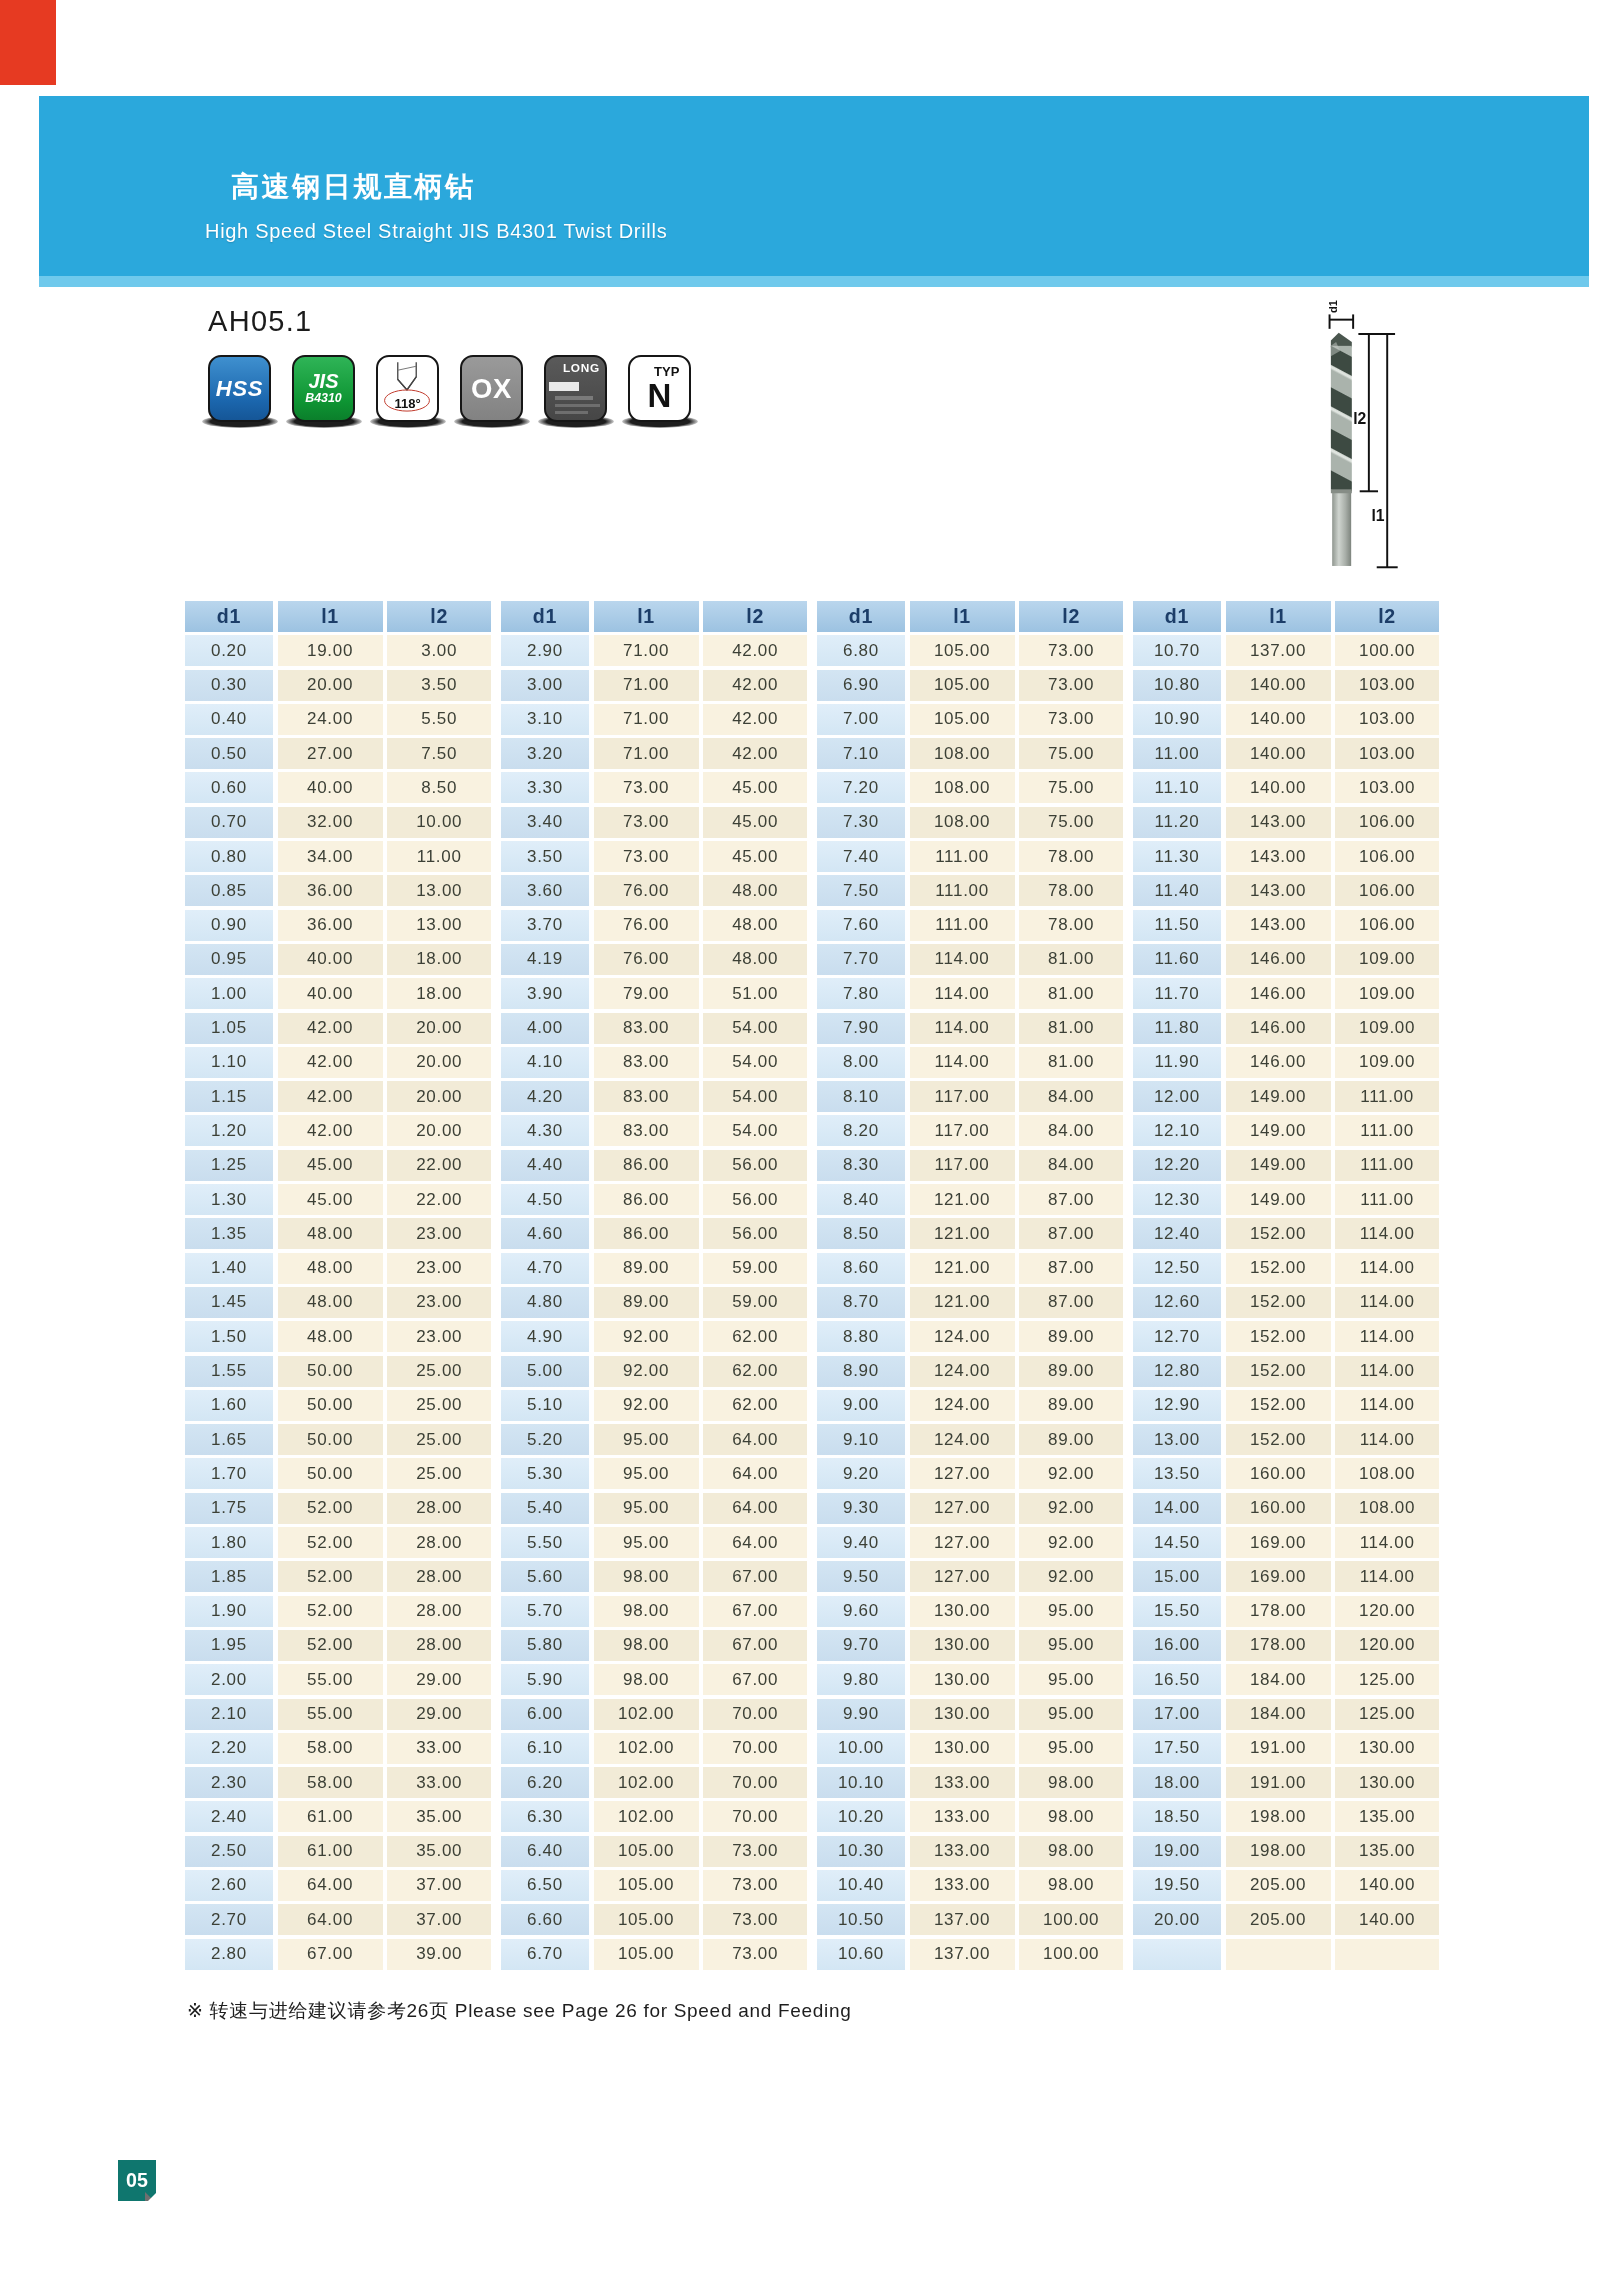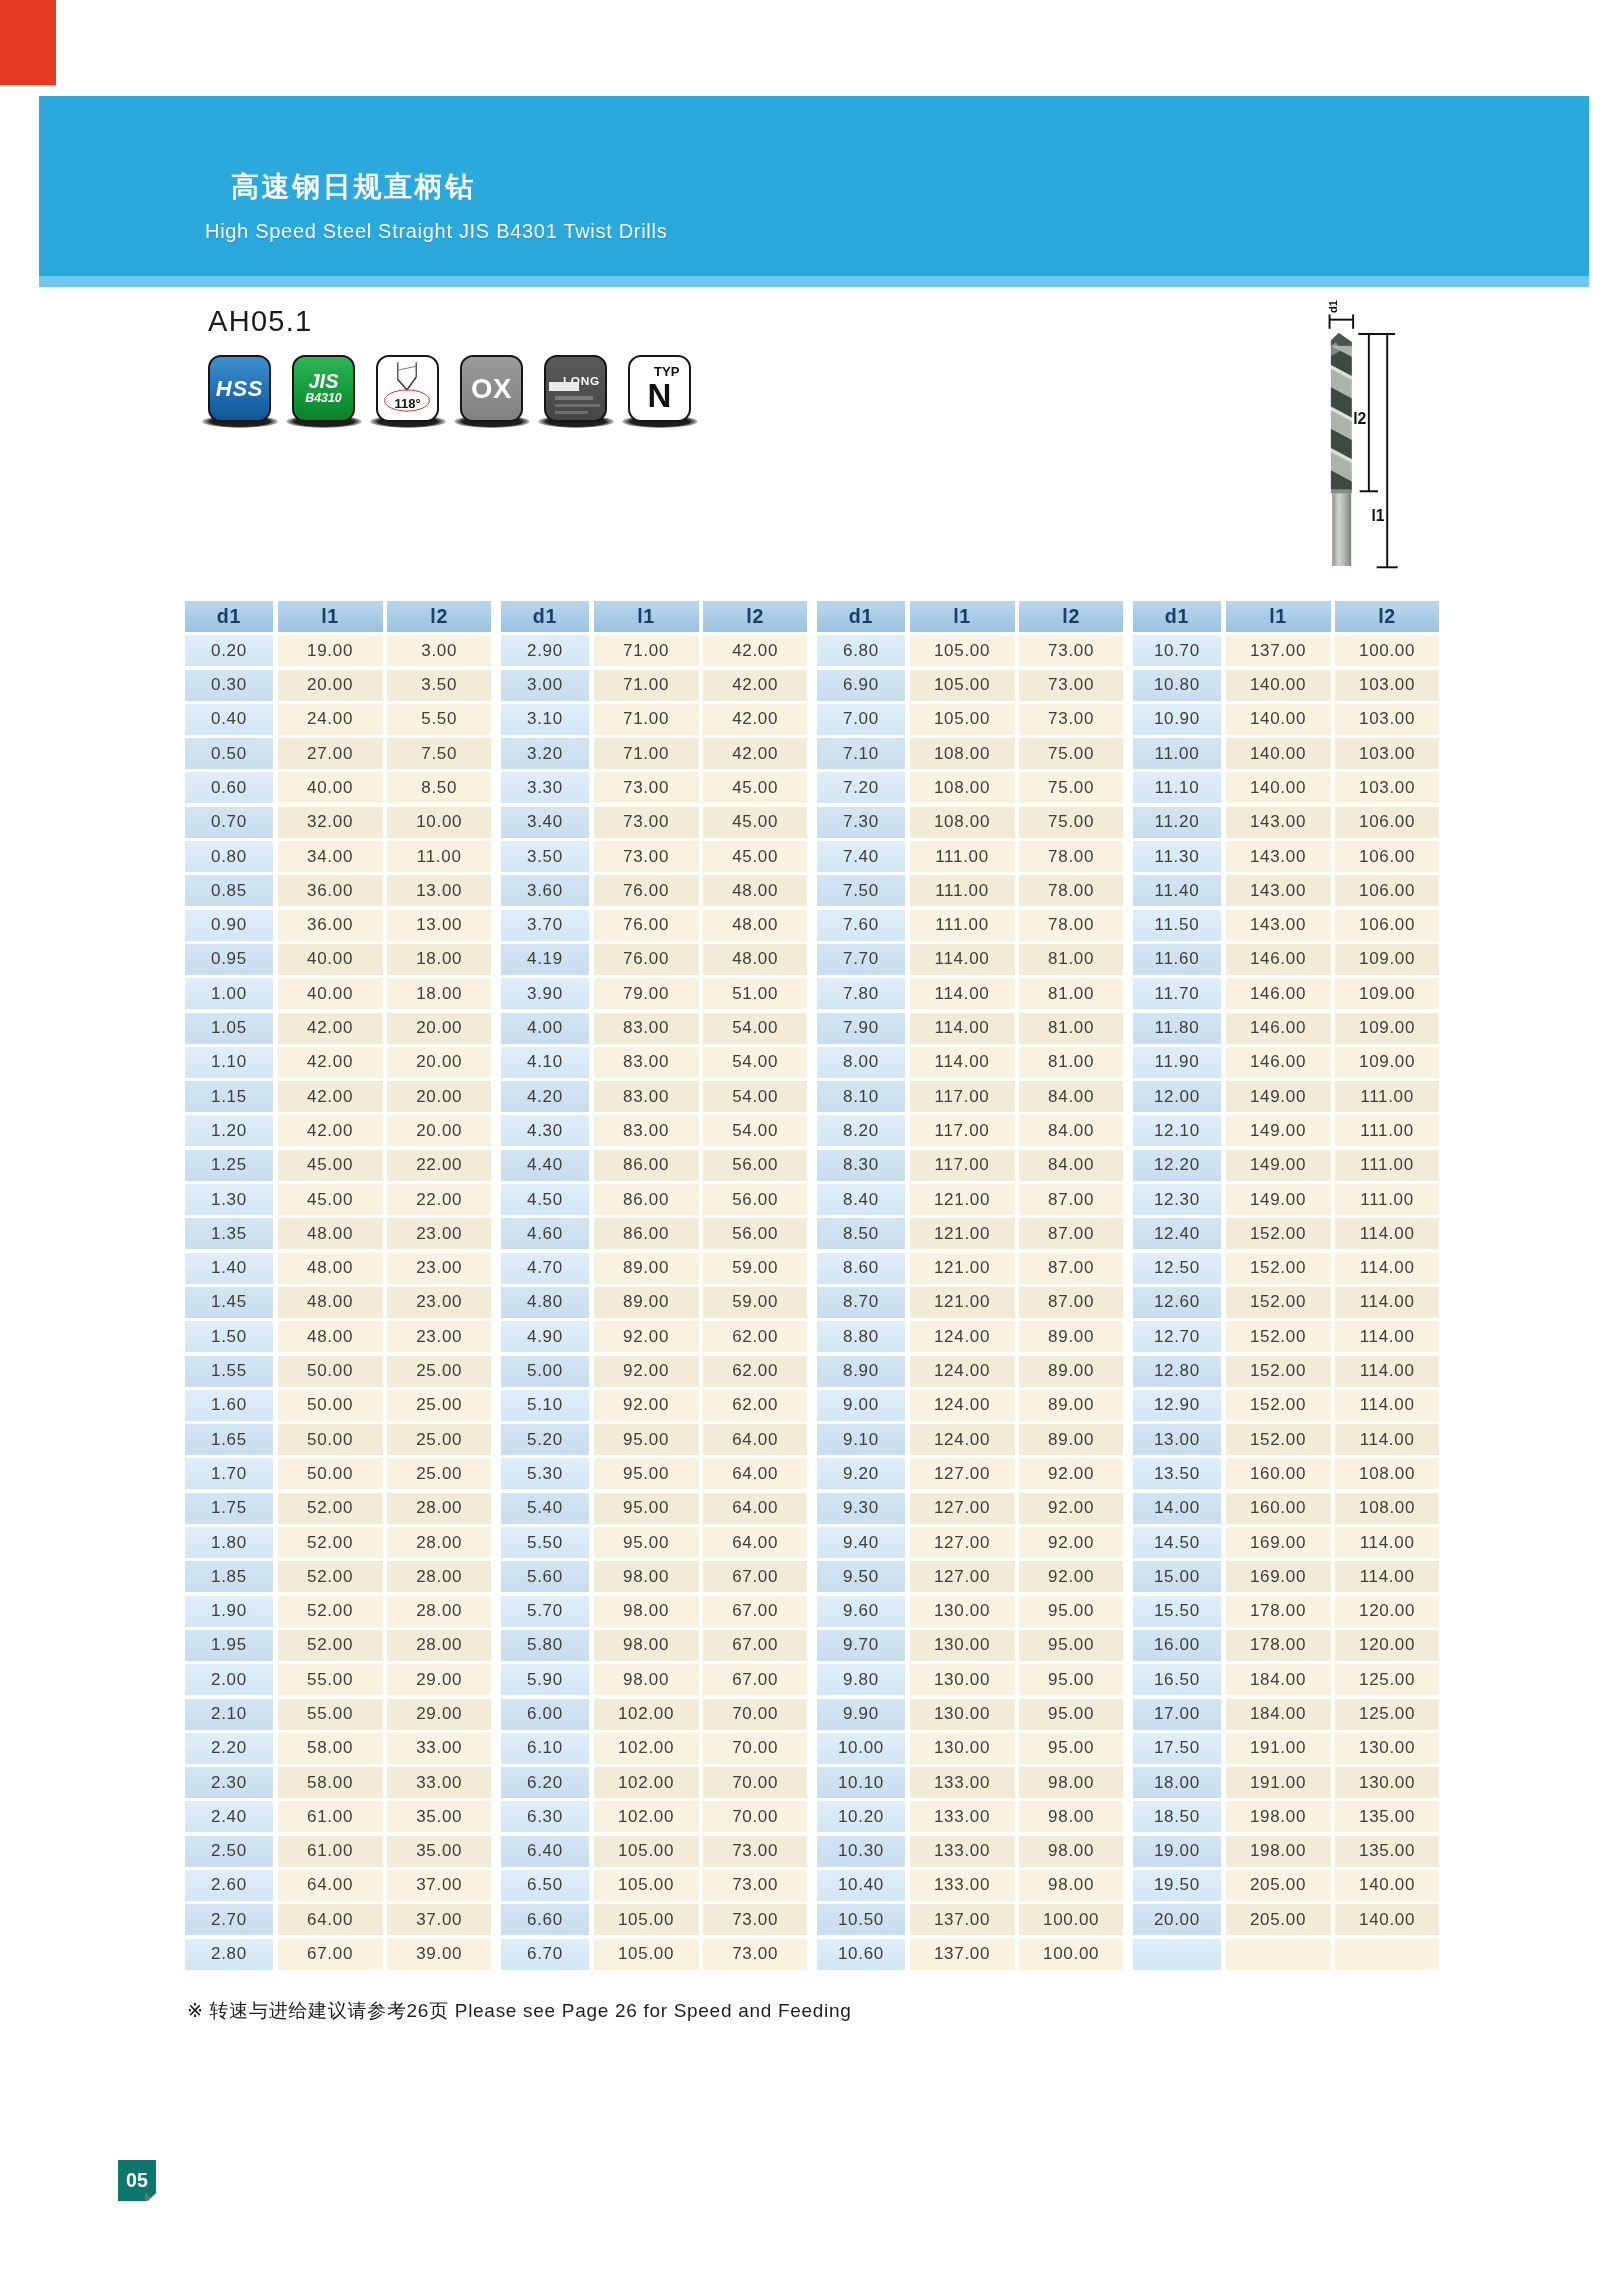--- a/index.html
+++ b/index.html
@@ -28,21 +28,21 @@
   .badge.hss .t1{color:#fff;font-size:22px;font-weight:bold;font-style:italic;letter-spacing:0.7px;}
   .badge.jis{background:linear-gradient(180deg,#2fb457 0%,#0e9533 70%,#0b7f2b 100%);}
   .badge.jis .t1{color:#fff;font-size:20px;font-weight:bold;font-style:italic;line-height:19.6px;}
   .badge.jis .t2{color:#fff;font-size:12.4px;font-weight:bold;font-style:italic;line-height:14.4px;}
   .badge.white{background:#ffffff;}
   .badge.angle .t1{color:#111;font-size:13px;font-weight:bold;position:absolute;bottom:9.2px;left:50%;transform:translateX(-50%);z-index:2;}
   .badge.angle svg{position:absolute;left:0;top:0;}
   .badge.ox{background:linear-gradient(180deg,#9a9a9a,#828282);}
   .badge.ox .t1{color:#fff;font-size:27.5px;font-weight:bold;letter-spacing:0.7px;}
   .badge.long{background:linear-gradient(180deg,#5a5a5a,#464646);}
-  .badge.long .t1{position:absolute;top:17px;right:5.2px;color:#fff;font-size:11.8px;font-weight:bold;letter-spacing:0.7px;}
+  .badge.long .t1{position:absolute;top:4px;right:5.2px;color:#fff;font-size:11.8px;font-weight:bold;letter-spacing:0.7px;}
   .badge.long .bar1{position:absolute;left:3.3px;top:25px;width:30px;height:8.5px;background:#e9e9e9;}
   .badge.long .bar2{position:absolute;left:9.2px;top:39px;width:38px;height:3.9px;background:#7a7a7a;}
   .badge.long .bar3{position:absolute;left:9.2px;top:47px;width:45px;height:3.3px;background:#6e6e6e;}
   .badge.long .bar4{position:absolute;left:9.2px;top:54px;width:33px;height:3.3px;background:#6e6e6e;}
   .badge.typn .t1{color:#111;font-size:13px;font-weight:bold;line-height:14.4px;margin-left:14.4px;}
   .badge.typn .t2{color:#111;font-size:33px;font-weight:bold;line-height:33px;margin-top:-1.3px;}
 
   
   .materials{position:absolute;left:209px;top:437px;}
   .mat-row{display:flex;height:39px;align-items:center;font-size:22px;color:#222;}

